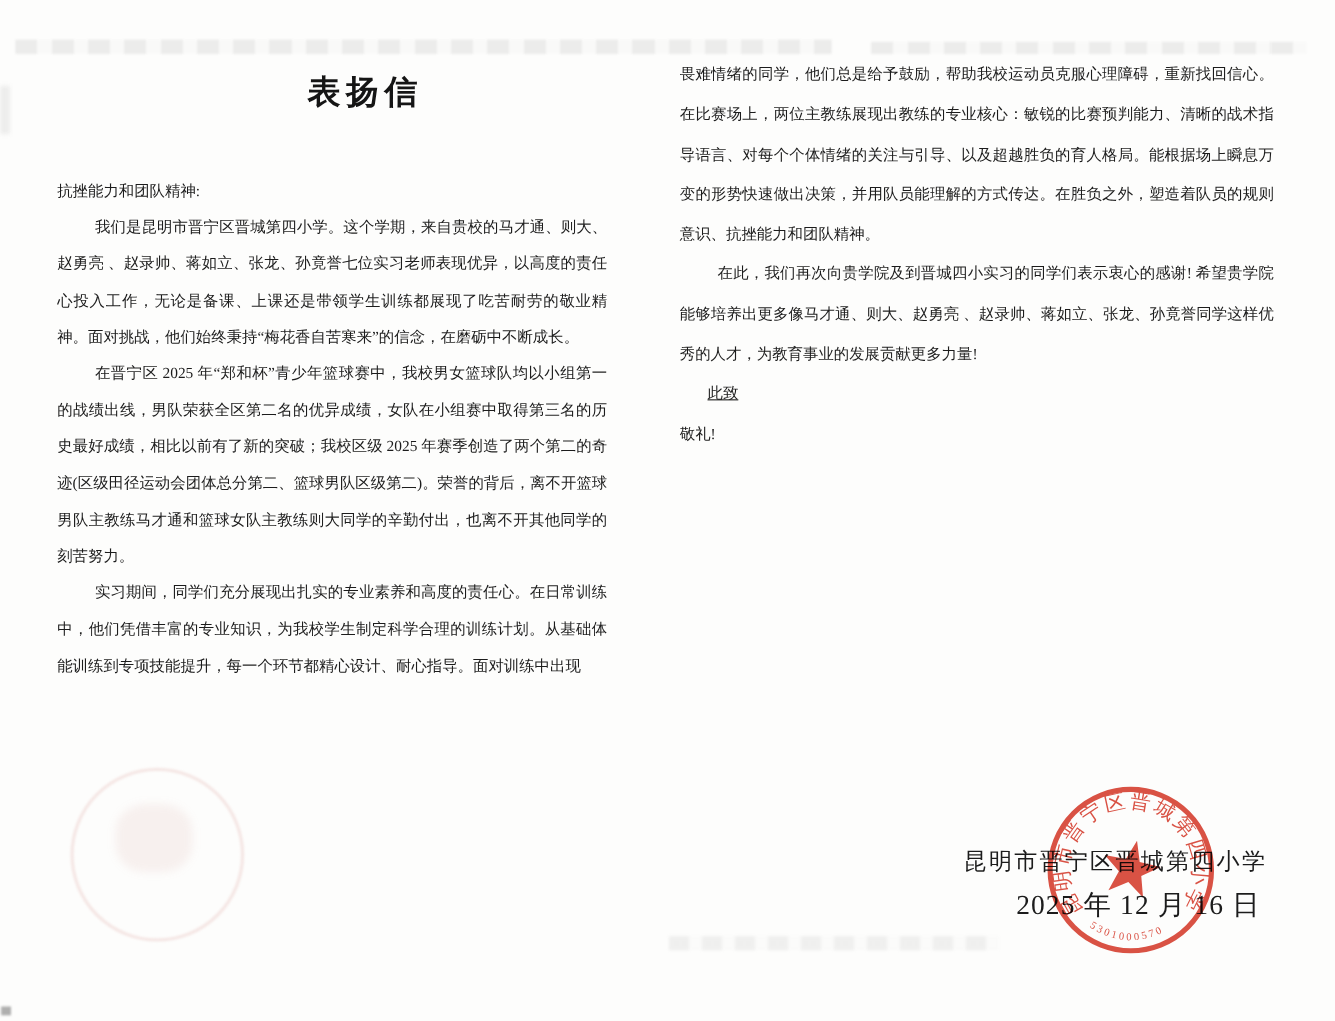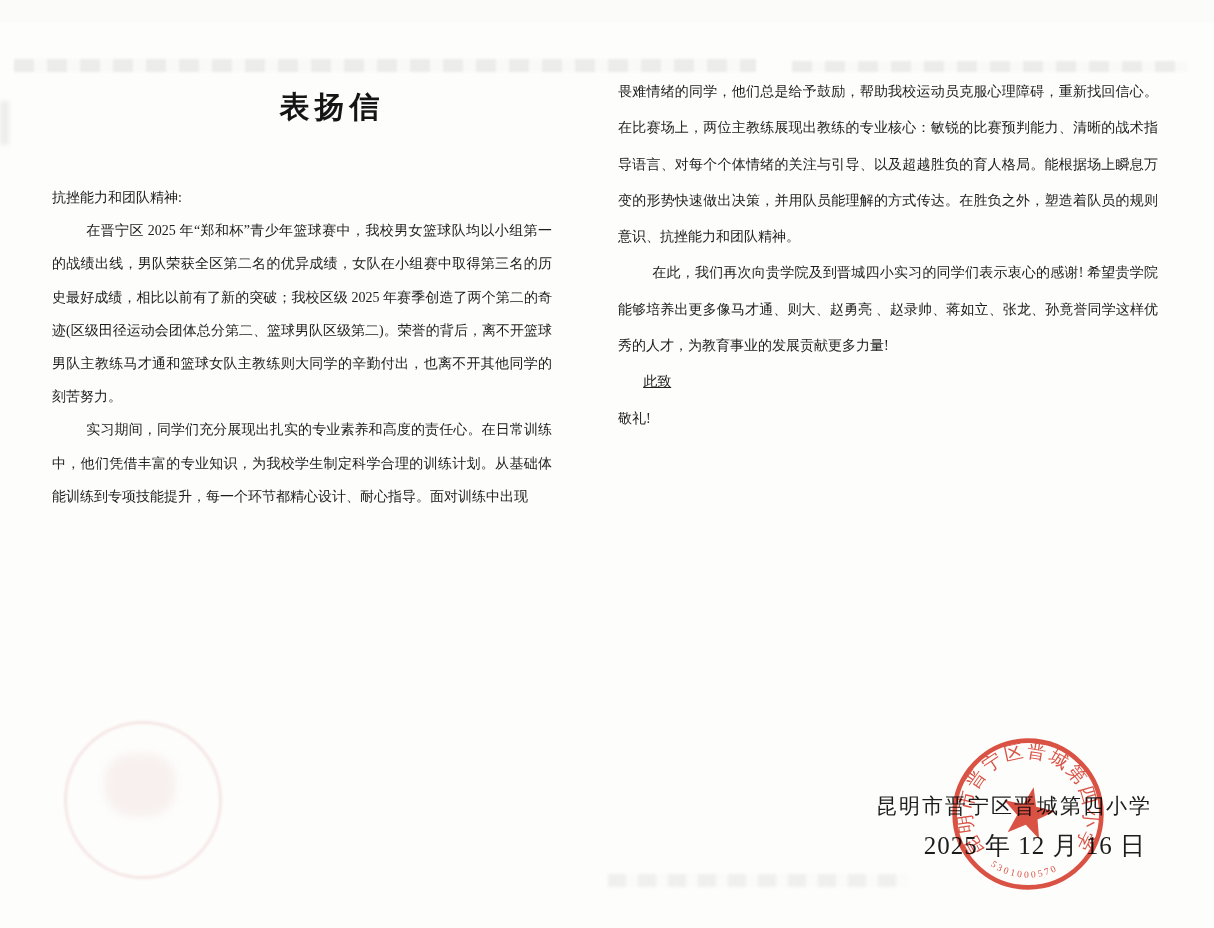--- a/index.html
+++ b/index.html
@@ -3,21 +3,21 @@
 <meta charset="utf-8">
 <title>表扬信</title>
 <style>
   html,body{margin:0;padding:0;}
   body{
     width:1214px;height:928px;position:relative;overflow:hidden;
     background:#fbfbf9;
     font-family:"Liberation Serif","DejaVu Serif",serif;
     color:#1e1e1e;
   }
-  .paper{position:absolute;inset:0;background:#fdfdfc;margin-top:23px;}
+  .paper{position:absolute;inset:0;background:#fdfdfc;}
   
   .streak{
     position:absolute;height:13px;
     background:repeating-linear-gradient(90deg,
       rgba(110,110,110,.16) 0 20px, rgba(110,110,110,.03) 20px 33px);
     filter:blur(1.2px);opacity:.75;
   }
   .streak-a{left:14px;top:36px;width:742px;}
   .streak-b{left:792px;top:38px;width:396px;height:11px;}
   .smudge{position:absolute;background:rgba(120,120,120,.12);filter:blur(2px);}
@@ -76,20 +76,21 @@
   <div class="streak streak-b"></div>
   <div class="smudge smudge-left-edge"></div>
   <div class="smudge smudge-bottom-left"></div>
   <div class="smudge smudge-under-sign"></div>
   <div class="ghost-seal"></div>
 
   <div class="title">表扬信</div>
 
   <div class="col col-left">
     <p class="noindent">抗挫能力和团队精神:</p>
+    <p>我们是昆明市晋宁区晋城第四小学。这个学期，来自贵校的马才通、则大、赵勇亮 、赵录帅、蒋如立、张龙、孙竟誉七位实习老师表现优异，以高度的责任心投入工作，无论是备课、上课还是带领学生训练都展现了吃苦耐劳的敬业精神。面对挑战，他们始终秉持“梅花香自苦寒来”的信念，在磨砺中不断成长。</p>
     <p>在晋宁区 2025 年“郑和杯”青少年篮球赛中，我校男女篮球队均以小组第一的战绩出线，男队荣获全区第二名的优异成绩，女队在小组赛中取得第三名的历史最好成绩，相比以前有了新的突破；我校区级 2025 年赛季创造了两个第二的奇迹(区级田径运动会团体总分第二、篮球男队区级第二)。荣誉的背后，离不开篮球男队主教练马才通和篮球女队主教练则大同学的辛勤付出，也离不开其他同学的刻苦努力。</p>
     <p>实习期间，同学们充分展现出扎实的专业素养和高度的责任心。在日常训练中，他们凭借丰富的专业知识，为我校学生制定科学合理的训练计划。从基础体能训练到专项技能提升，每一个环节都精心设计、耐心指导。面对训练中出现</p>
   </div>
 
   <div class="col col-right">
     <p class="noindent">畏难情绪的同学，他们总是给予鼓励，帮助我校运动员克服心理障碍，重新找回信心。在比赛场上，两位主教练展现出教练的专业核心：敏锐的比赛预判能力、清晰的战术指导语言、对每个个体情绪的关注与引导、以及超越胜负的育人格局。能根据场上瞬息万变的形势快速做出决策，并用队员能理解的方式传达。在胜负之外，塑造着队员的规则意识、抗挫能力和团队精神。</p>
     <p>在此，我们再次向贵学院及到晋城四小实习的同学们表示衷心的感谢! 希望贵学院能够培养出更多像马才通、则大、赵勇亮 、赵录帅、蒋如立、张龙、孙竟誉同学这样优秀的人才，为教育事业的发展贡献更多力量!</p>
     <p class="closing-cizhi">此致</p>
     <p class="noindent">敬礼!</p>
   </div>

